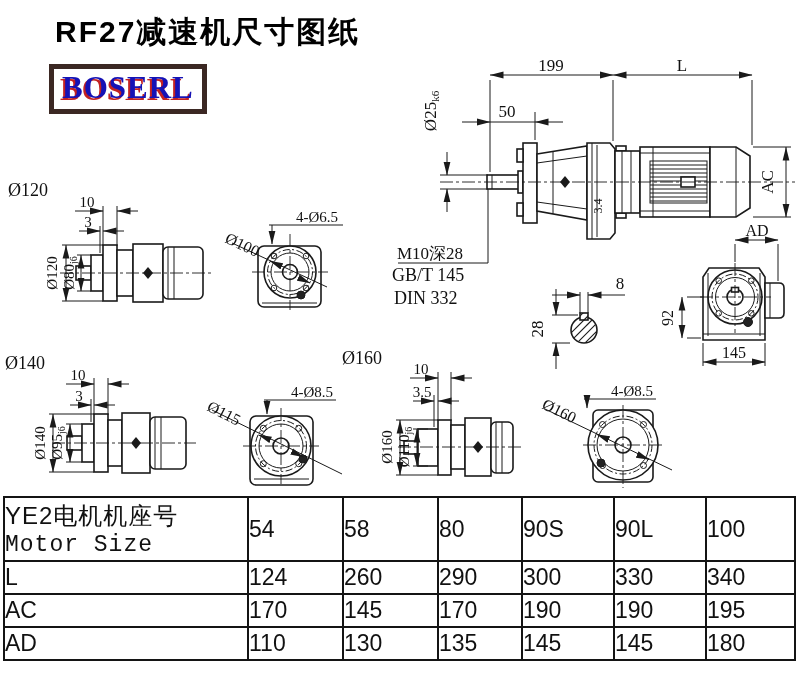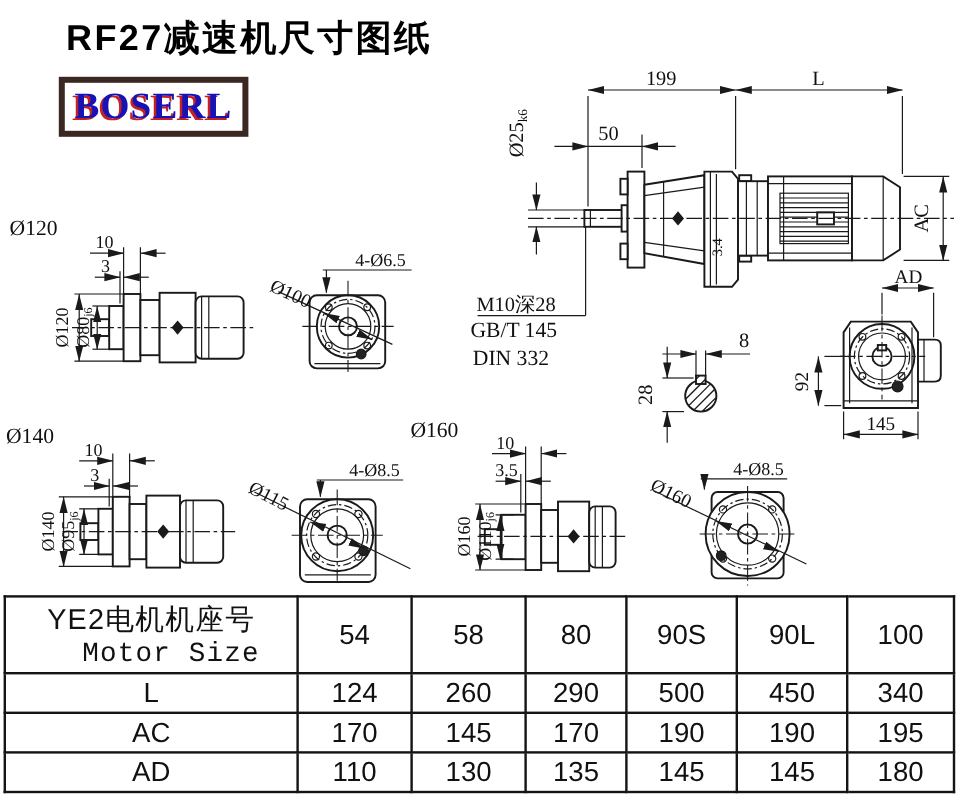--- a/index.html
+++ b/index.html
@@ -18,26 +18,26 @@
   svg .dl{stroke:#1a1a1a;stroke-width:1;fill:none}
   svg .cl{stroke:#1a1a1a;stroke-width:0.9;fill:none;stroke-dasharray:13 3 3 3}
   svg .bc{stroke:#1a1a1a;stroke-width:1;fill:none;stroke-dasharray:7 2.5 2 2.5}
   svg text{font-family:"Liberation Serif",serif;fill:#111}
   svg .t15{font-size:15px}  svg .t16{font-size:16px}  svg .t17{font-size:17px}
   svg .t18{font-size:18px}  svg .t12{font-size:12px}
   svg .hatch{stroke:#1a1a1a;stroke-width:1.1}
   svg .dark{fill:#222;stroke:#1a1a1a}
   #dim-table{position:absolute;left:3px;top:496px;width:793px;border-collapse:collapse;
              table-layout:fixed;}
-  #dim-table td{border:2.4px solid #141414;text-align:center;vertical-align:middle;
+  #dim-table td{border:2.4px solid #141414;text-align:left;vertical-align:middle;
                 font-size:23px;background:#fff;padding:0;}
   #dim-table .hdr{height:64px;}
   #dim-table .r{height:33px;}
   .hcn{font-size:24px;letter-spacing:1px;}
-  .hen{font-family:"Liberation Mono",monospace;font-size:23px;letter-spacing:1px;padding-left:33px;}
+  .hen{font-family:"Liberation Mono",monospace;font-size:23px;letter-spacing:1px;}
 </style>
 </head>
 <body>
 
 <div id="stage">
 
   <div id="page-title">RF27减速机尺寸图纸</div>
   <div id="logo">
     <span>BOSERL</span>
   </div>
@@ -393,22 +393,22 @@
       <td>80</td>
       <td>90S</td>
       <td>90L</td>
       <td>100</td>
     </tr>
     <tr class="r">
       <td>L</td>
       <td>124</td>
       <td>260</td>
       <td>290</td>
-      <td>500</td>
-      <td>450</td>
+      <td>300</td>
+      <td>330</td>
       <td>340</td>
     </tr>
     <tr class="r">
       <td>AC</td>
       <td>170</td>
       <td>145</td>
       <td>170</td>
       <td>190</td>
       <td>190</td>
       <td>195</td>

